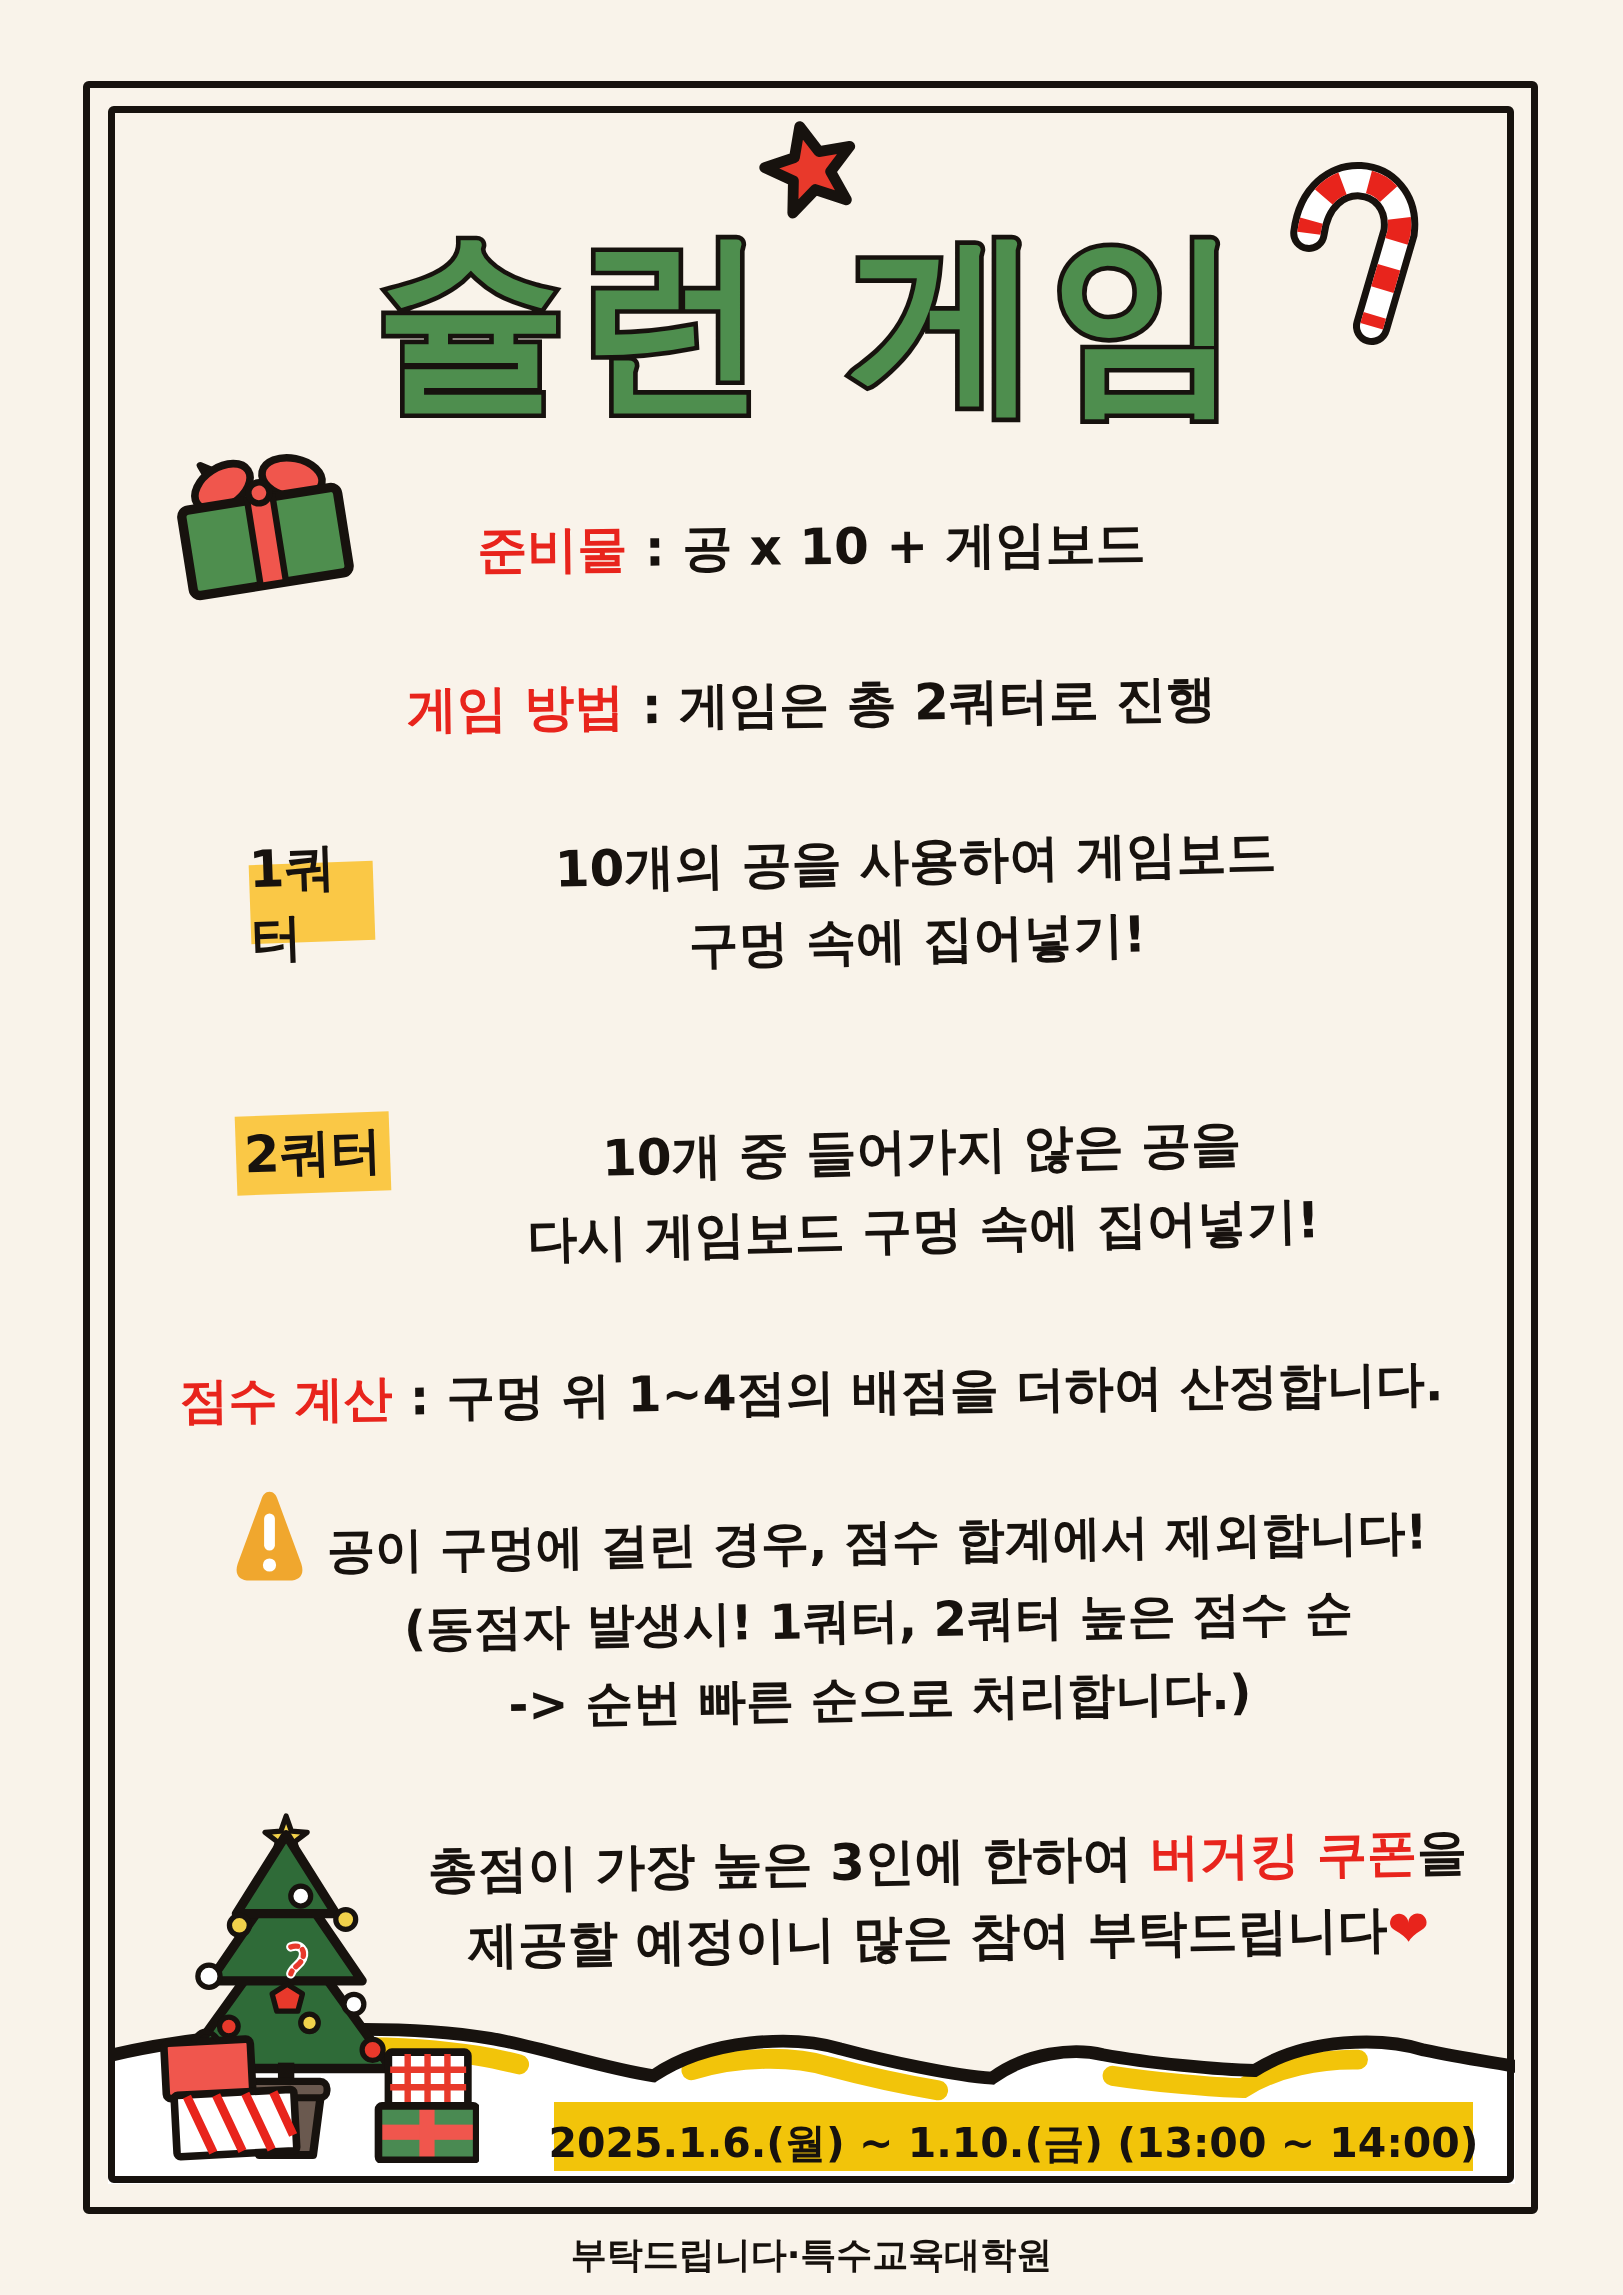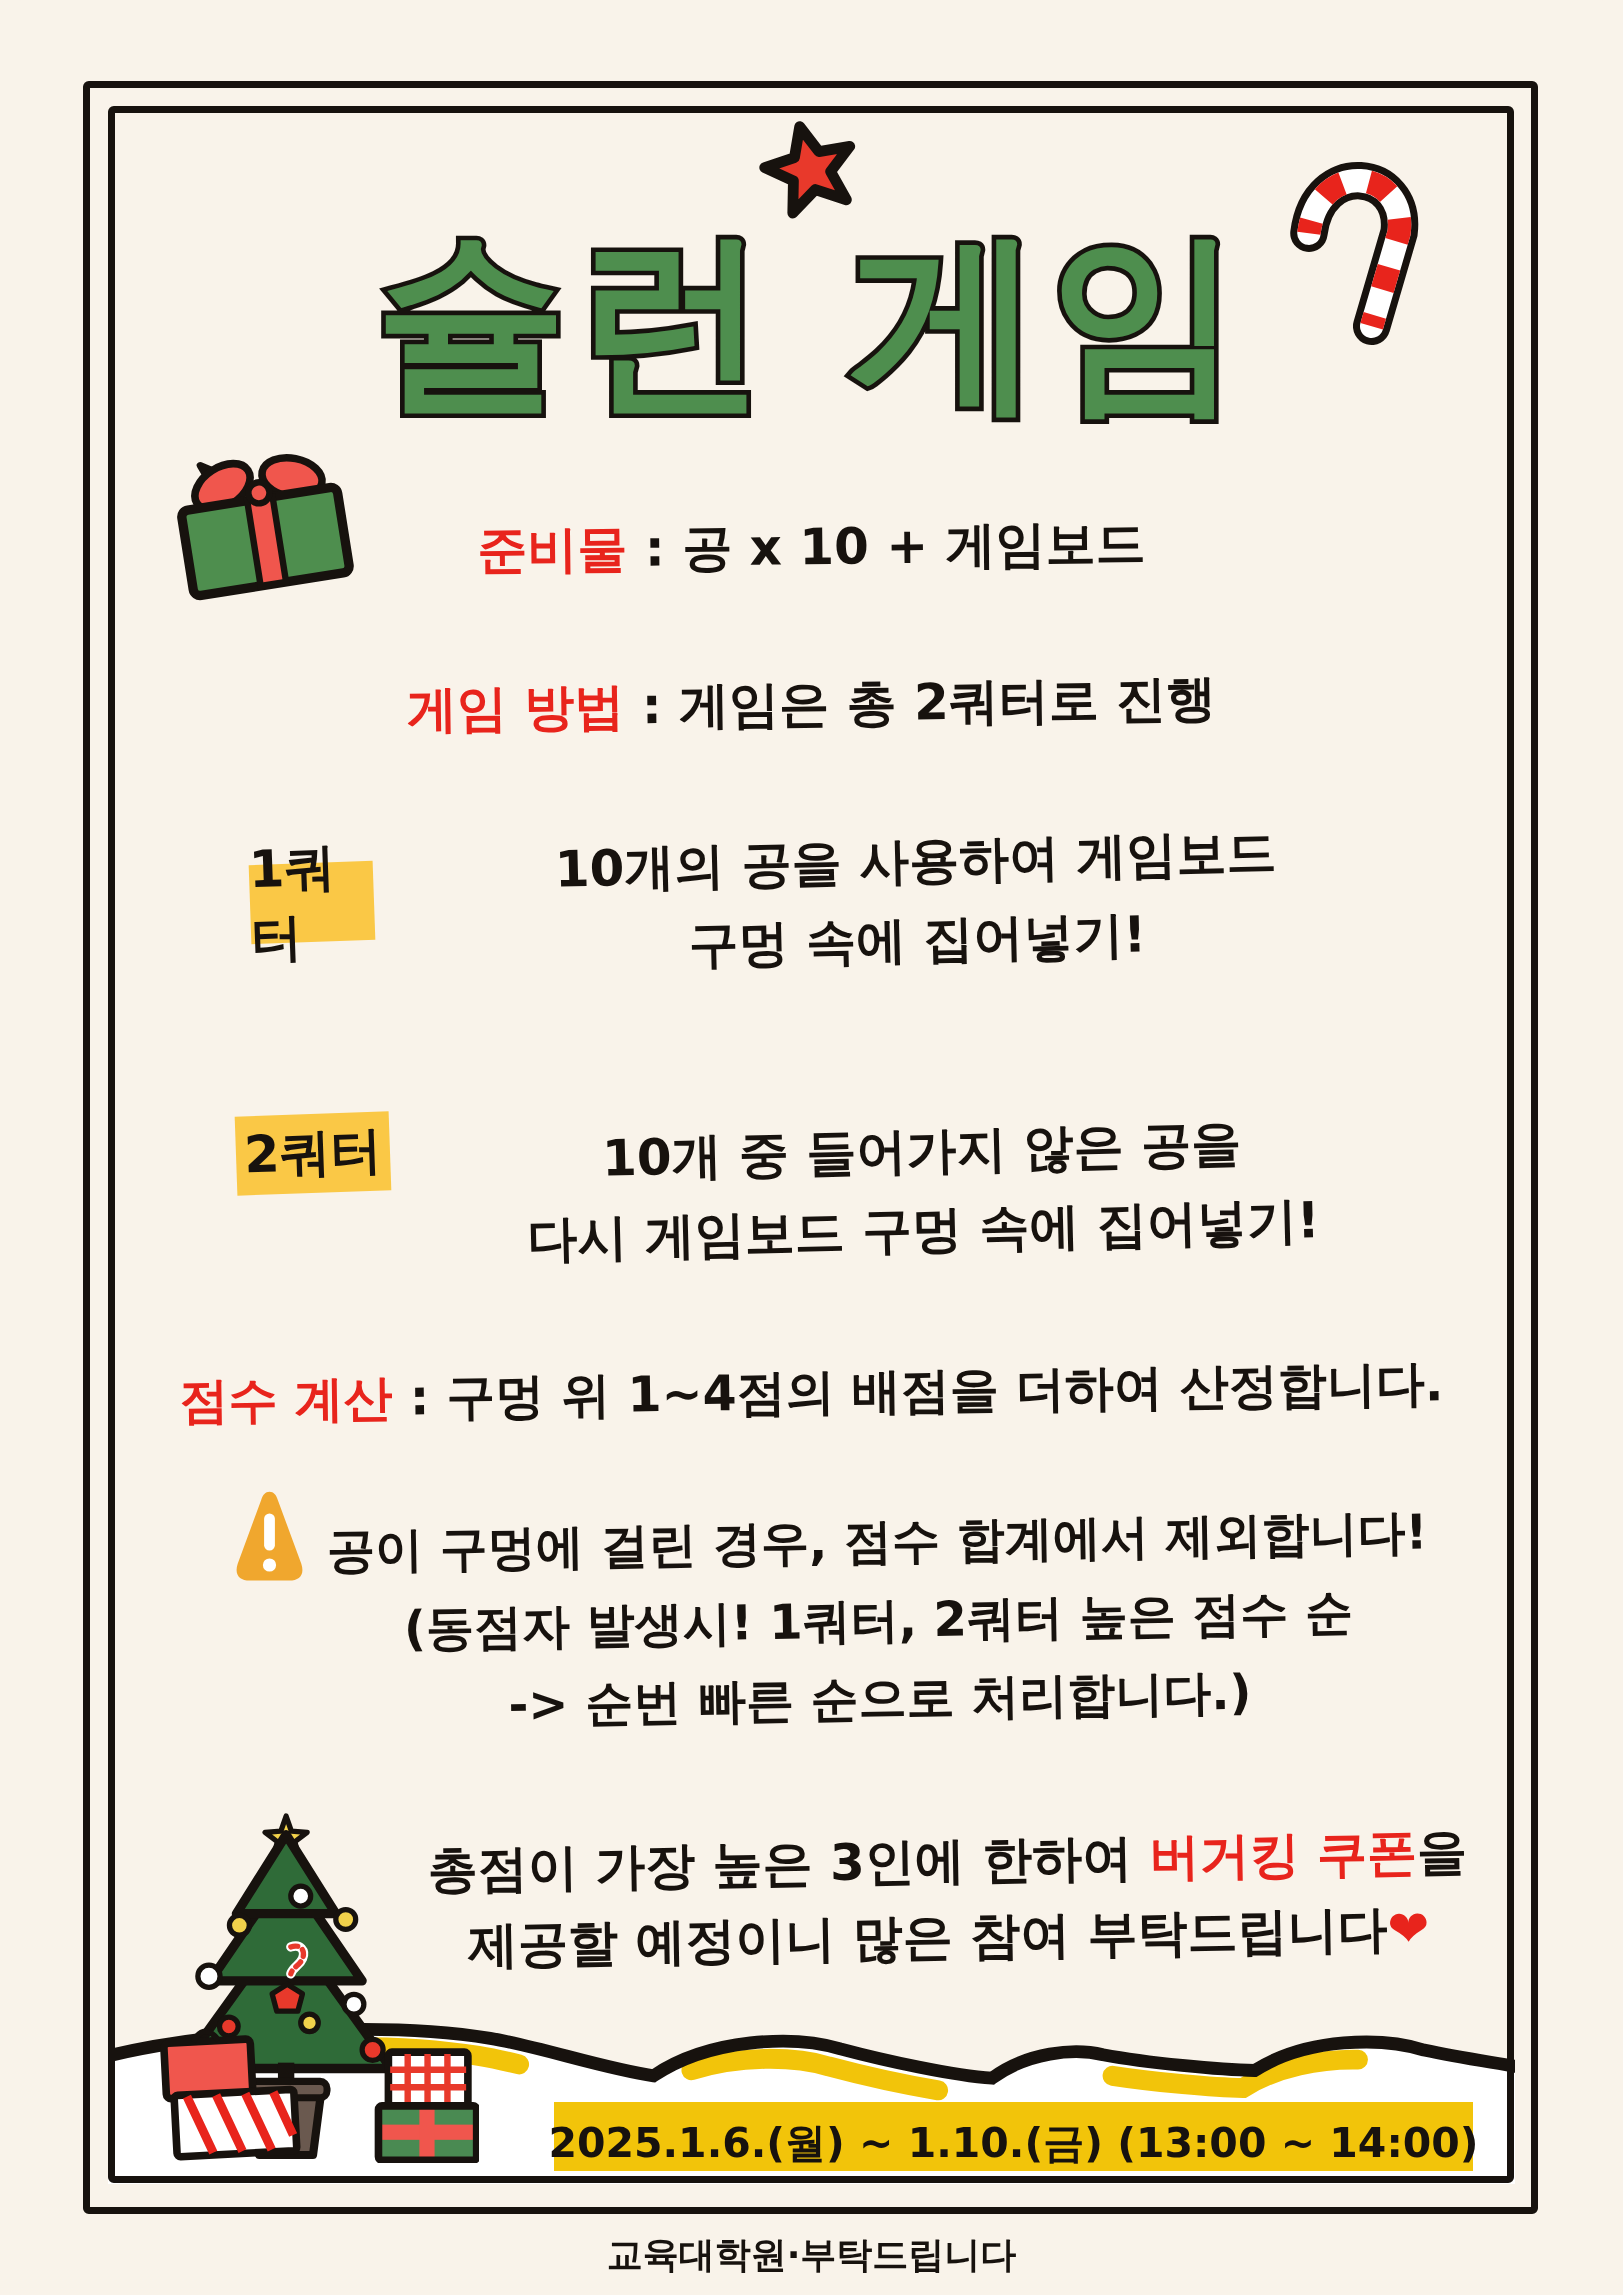--- a/index.html
+++ b/index.html
@@ -174,16 +174,16 @@
       <rect x="408" y="576" width="168" height="26" fill="#F0564D"></rect>
       <rect x="478" y="544" width="26" height="93" fill="#F0564D"></rect>
       <rect x="408" y="544" width="168" height="93" rx="6" fill="none" stroke="#17120E" stroke-width="13"></rect>
     </g>
   </svg>
 
   <div class="schedule-bar">
     <span>2025.1.6.(월) ~ 1.10.(금) (13:00 ~ 14:00)</span>
   </div>
 
-  <div class="txt footer">교육대학원·부탁드립니다</div>
+  <div class="txt footer">부탁드립니다·특수교육대학원</div>
 
 </div>
 
 
 </body></html>

